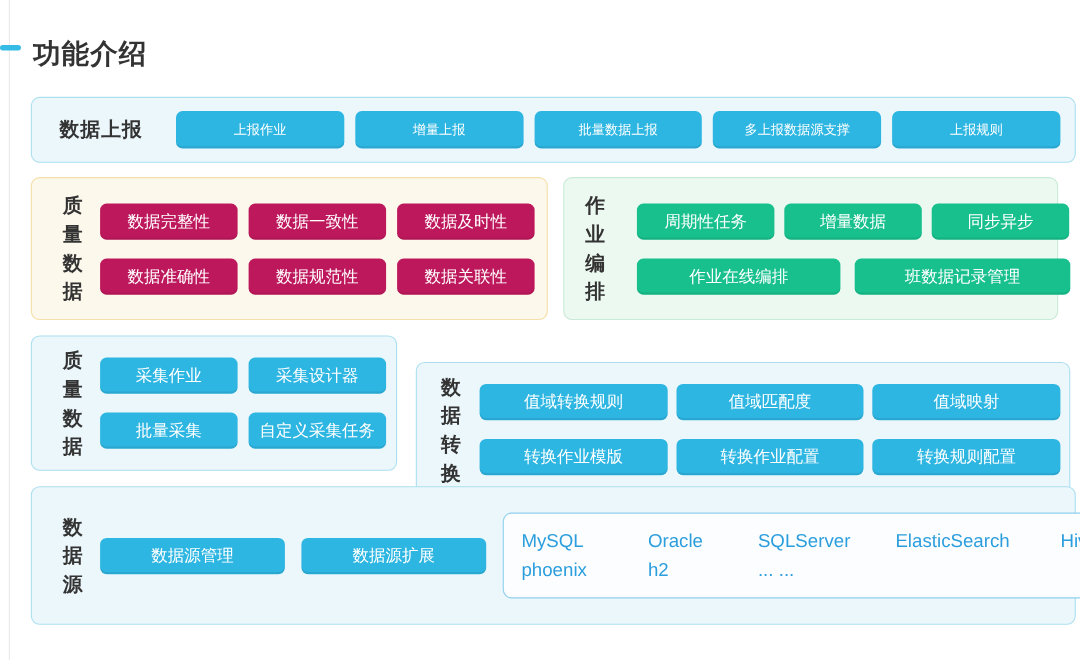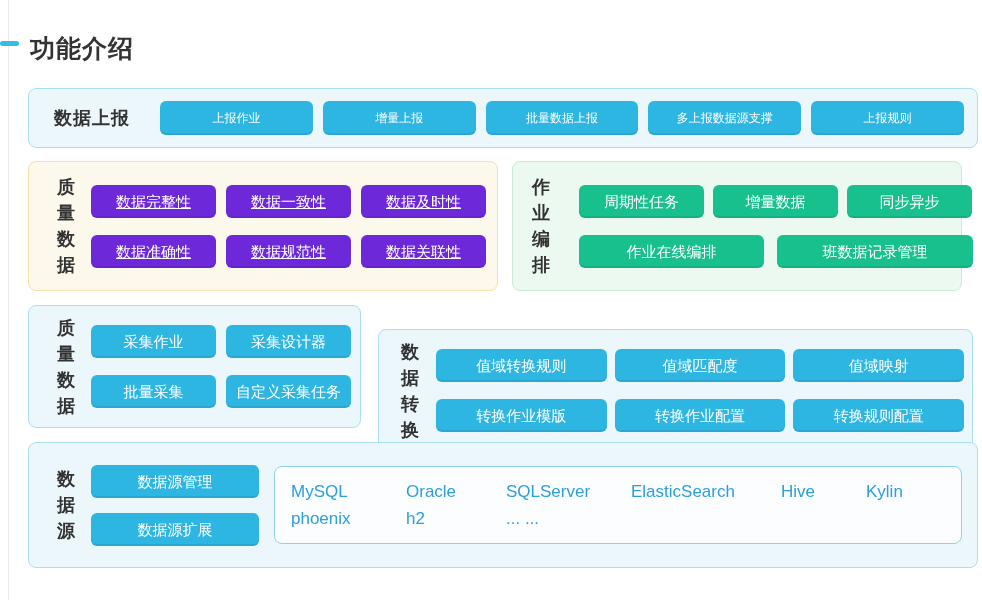--- a/index.html
+++ b/index.html
@@ -23,21 +23,21 @@
   #sec-transform{left:378px;top:305px;width:595px;height:123px;padding:0 8px 0 21px;margin-top:24px;}
   #sec-source{left:28px;top:442px;width:950px;height:126px;padding:0 15px 0 27px;}
 
   .hlabel{font-size:18px;font-weight:bold;color:#333;width:96px;flex-shrink:0;letter-spacing:1px;}
   .vlabel{font-size:18px;font-weight:bold;color:#333;width:20px;flex-shrink:0;
           word-break:break-all;line-height:26px;text-align:center;}
 
   .chip{border-radius:6px;color:#fff;text-align:center;font-size:15px;height:33px;line-height:33px;
         box-shadow:inset 0 -2px 0 rgba(0,0,0,0.08);white-space:nowrap;overflow:hidden;}
   .chip.cyan{background:#2eb6e2;}
-  .chip.orange{background:#6d28d9;text-decoration:underline;}
+  .chip.orange{background:#be185d;}
   .chip.green{background:#17c08d;}
 
   #sec-report .chip{flex:1;height:34px;line-height:34px;font-size:12px;text-align:center;}
   .rowset{display:flex;flex-direction:column;gap:17px;flex:1;}
   .chiprow{display:flex;gap:10px;}
   .chiprow .chip{width:125px;flex-shrink:0;}
   #sec-report{gap:10px;}
 
   #sec-quality .rowset{margin-left:15px;}
   #sec-collect .rowset{margin-left:15px;}
@@ -45,21 +45,21 @@
   #sec-orch .rowset{margin-left:28px;}
   #sec-orch .chiprow{gap:9px;}
   #sec-orch .row2 .chip{width:auto;}
   #sec-orch .row2 .chip.w1{width:185px;}
   #sec-orch .row2 .chip.w2{width:196px;margin-left:4px;}
 
   #sec-transform .rowset{margin-left:16px;}
   #sec-transform .chiprow{gap:8px;}
   #sec-transform .chiprow .chip{width:auto;flex:1;}
 
-  #sec-source .btncol{display:flex;flex-direction:column;gap:15px;margin-left:15px;flex-shrink:0;}
+  #sec-source .btncol{display:flex;flex-direction:row;gap:15px;margin-left:15px;flex-shrink:0;}
   #sec-source .btncol .chip{width:168px;}
   .dbbox{box-sizing:border-box;flex:1;height:78px;margin-left:15px;background:#fbfdff;
          border:1px solid #8ed0ee;border-radius:8px;
          display:grid;grid-template-columns:115px 100px 125px 150px 85px auto;
          align-content:center;row-gap:7px;padding-left:16px;}
   .dbname{font-size:17px;color:#2c9edd;white-space:nowrap;}
 </style>
 </head>
 <body>
 

